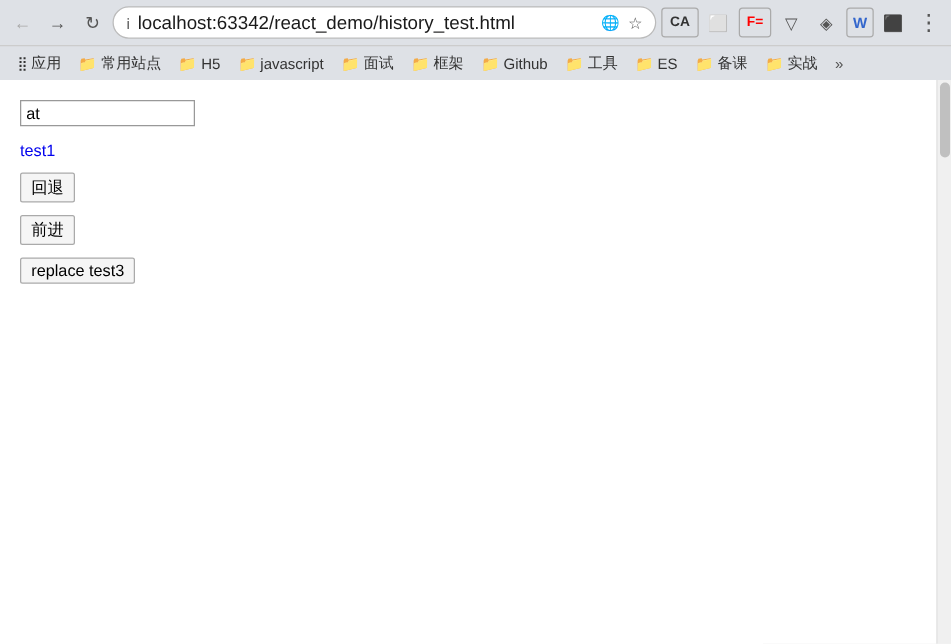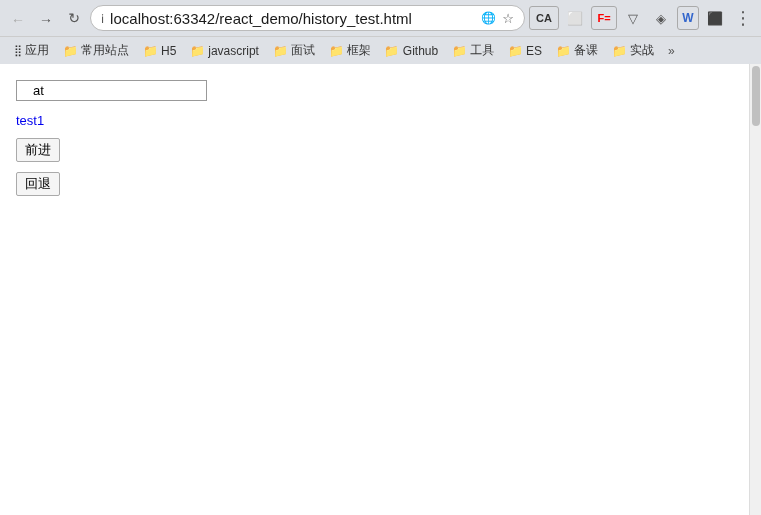--- a/index.html
+++ b/index.html
@@ -57,22 +57,22 @@
       width: 12px; background: #f0f0f0; border-left: 1px solid #ddd;
       display: flex; flex-direction: column; align-items: center;
     }
     .scrollbar-thumb {
       width: 8px; height: 60px; background: #c0c0c0; border-radius: 4px;
       margin: 2px auto; cursor: pointer;
     }
 
     
     .input-field {
-      border: 1px solid #999; padding: 2px 16px; font-size: 13px;
-      width: 191px; outline: none;
+      border: 1px solid #999; padding: 2px 4px; font-size: 13px;
+      width: 140px; outline: none;
     }
     .link { color: #0000ee; cursor: pointer; display: block; margin-top: 12px; font-size: 13px; }
     .page-btn {
       display: inline-block; margin-top: 10px; padding: 2px 8px;
       border: 1px solid #aaa; background: #f5f5f5; cursor: pointer;
       font-size: 13px; border-radius: 2px;
     }
     @keyframes blink { 0%,100%{opacity:1} 50%{opacity:0} }
   </style>
 </head>
@@ -154,23 +154,26 @@
 </div>
 
 <div class="main-area">
 
   <div class="page-content">
     <input class="input-field" type="text" value="at" style="">
 
     <a class="link">test1</a>
 
     <div>
+      <button class="page-btn">回退</button>
+    </div>
+    <div>
       <button class="page-btn">前进</button>
     </div>
     <div>
-      <button class="page-btn">回退</button>
+      <button class="page-btn">replace test3</button>
     </div>
   </div>
 
   <div class="scrollbar-track">
     <div class="scrollbar-thumb"></div>
   </div>
 </div>
 
 </body></html>

